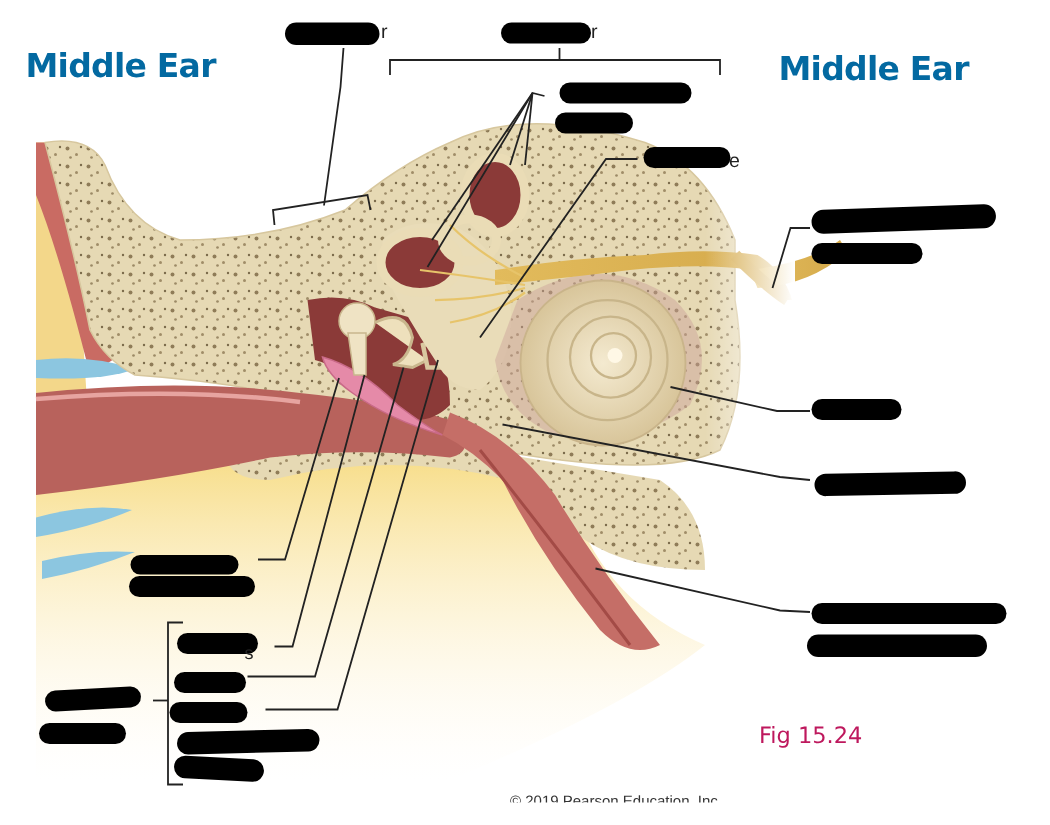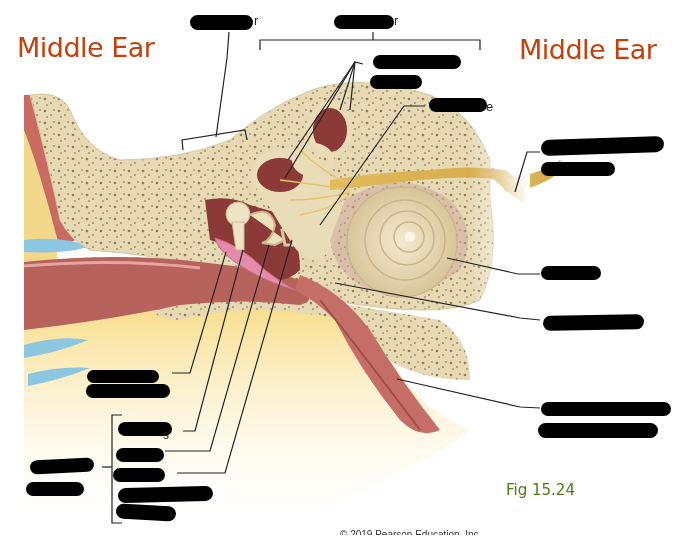--- a/index.html
+++ b/index.html
@@ -1,18 +1,18 @@
 <!DOCTYPE html>
 <html><head>
 <meta charset="utf-8">
 <style>
   html, body { margin:0; padding:0; }
   body { width:700px; height:550px; position:relative; overflow:hidden; background:#ffffff; font-family:"Liberation Sans", sans-serif; }
-  .title { position:absolute; font-family:"DejaVu Sans", sans-serif; font-weight:normal; color:#c2410c; font-size:27px; letter-spacing:-0.5px; }
-  .fig { position:absolute; left:506px; top:481px; font-size:15px; color:#4d7c0f; font-family:"DejaVu Sans", sans-serif; }
+  .title { position:absolute; font-family:"DejaVu Sans", sans-serif; font-weight:bold; color:#0369a1; font-size:22px; letter-spacing:-0.5px; }
+  .fig { position:absolute; left:506px; top:481px; font-size:15px; color:#be185d; font-family:"DejaVu Sans", sans-serif; }
   .copyright { position:absolute; left:340px; top:529px; font-size:10px; color:#333; height:6px; overflow:hidden; }
   .redact { position:absolute; background:#000; border-radius:9px; }
   .tail { position:absolute; font-size:13px; color:#222; }
   svg.art { position:absolute; left:0; top:0; }
 </style>
 </head>
 <body>
 
 <svg class="art" width="700" height="550" viewBox="0 0 700 550">
   <defs>

